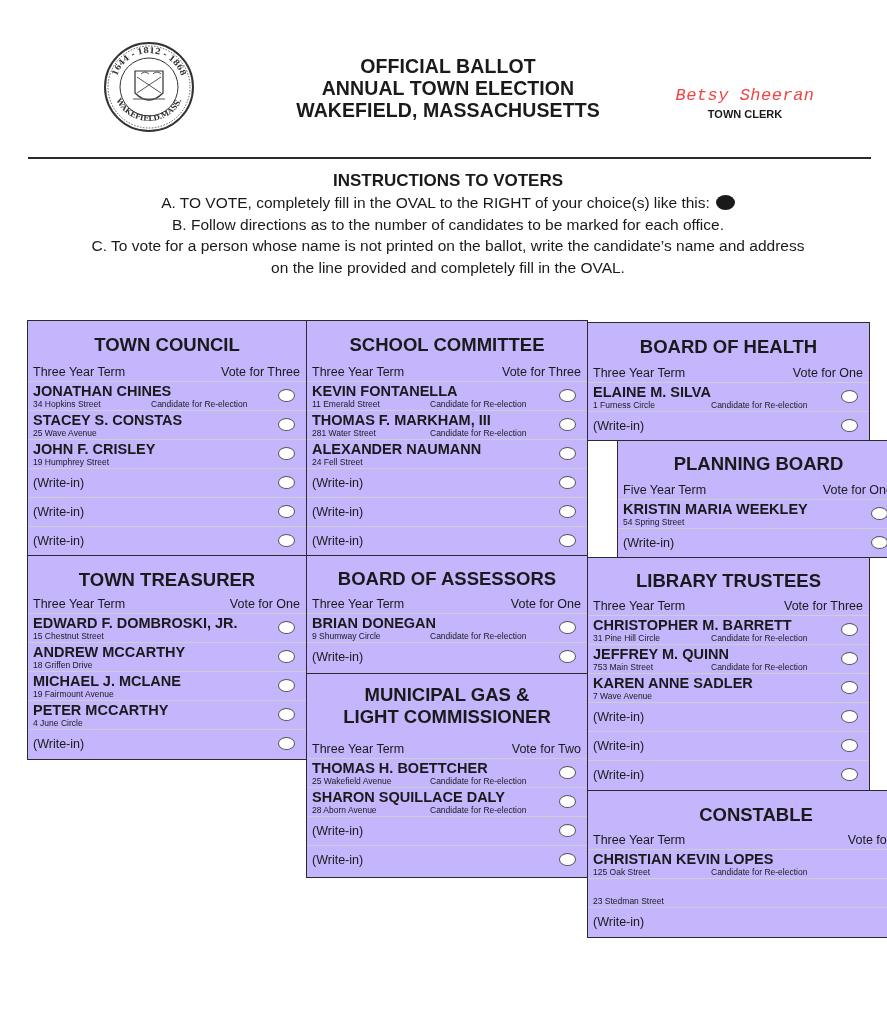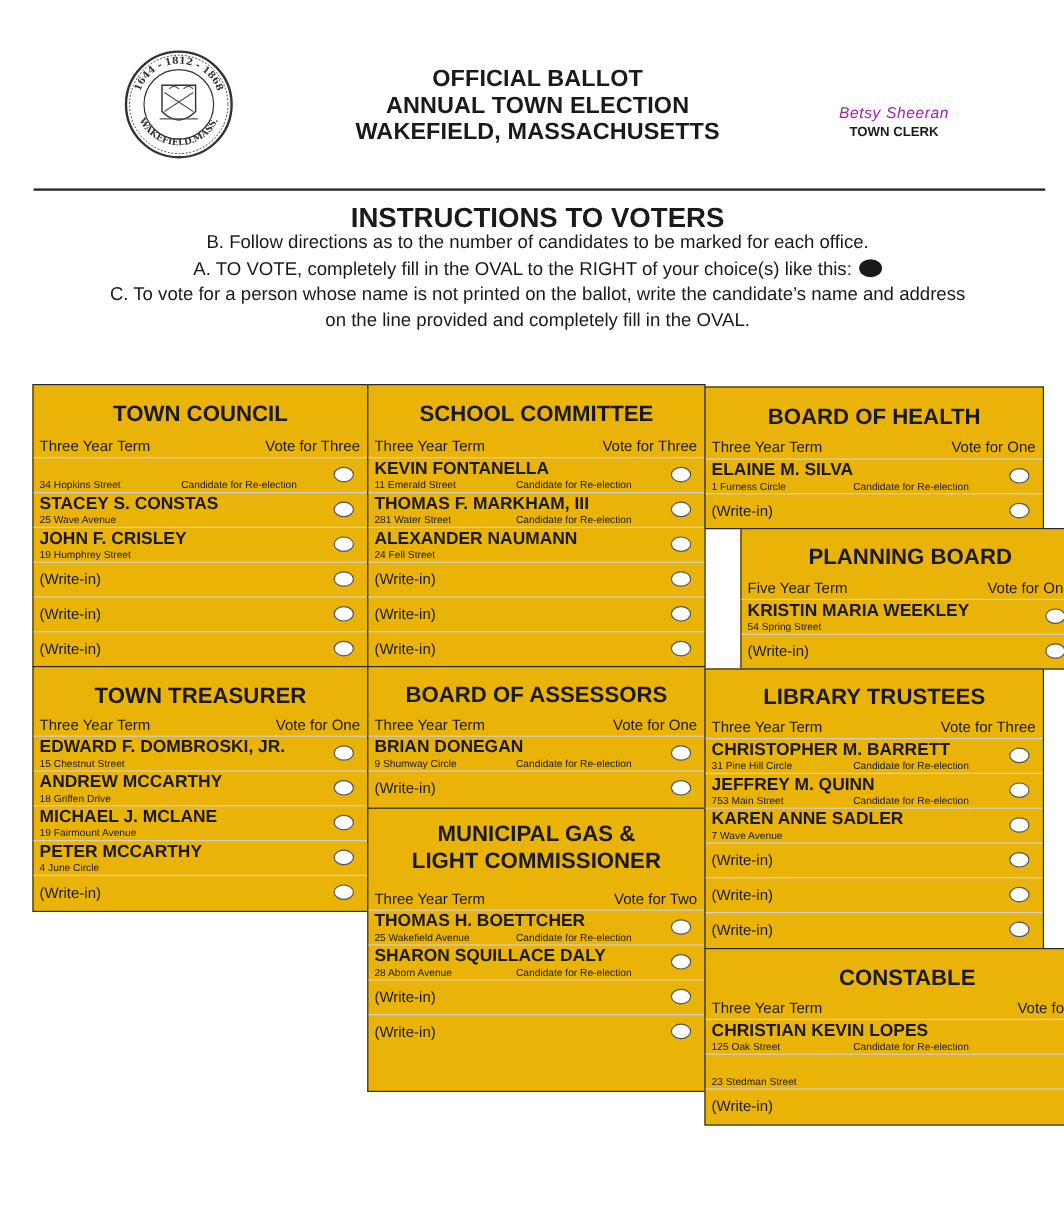--- a/index.html
+++ b/index.html
@@ -4,31 +4,31 @@
 <style>
   * { box-sizing: border-box; margin: 0; padding: 0; }
   html, body { width: 887px; height: 1024px; background: #ffffff; overflow: hidden; }
   body { position: relative; font-family: "Liberation Sans", "DejaVu Sans", sans-serif; color: #1a1a1a; }
 
   
   .seal { position: absolute; left: 103px; top: 41px; width: 92px; height: 92px; }
   .title-block { position: absolute; left: 270px; top: 55px; width: 356px; text-align: center; font-weight: bold; font-size: 19.5px; line-height: 22px; letter-spacing: 0.1px; }
   .title-block div { white-space: nowrap; }
   .clerk { position: absolute; left: 670px; top: 86px; width: 150px; text-align: center; }
-  .clerk .sig { font-family: Liberation Sans, sans-serif; font-style: italic; font-size: 13px; color: #a21caf; letter-spacing: 0.5px; }
+  .clerk .sig { font-family: Liberation Mono, monospace; font-style: italic; font-size: 17px; color: #ef4444; letter-spacing: 0.5px; }
   .clerk .sig-label { font-weight: bold; font-size: 11px; margin-top: 3px; }
   .header-rule { position: absolute; left: 28px; top: 157px; width: 843px; height: 2px; background: #2a2a2a; }
 
   
   .instructions { position: absolute; left: 30px; top: 170px; width: 836px; text-align: center; font-size: 15.5px; line-height: 21.5px; }
-  .instructions .ititle { font-weight: bold; font-size: 23px; line-height: 22px; }
+  .instructions .ititle { font-weight: bold; font-size: 17px; line-height: 22px; }
   .fill-demo { display: inline-block; width: 19px; height: 15px; border-radius: 50%; background: #1a1a1a; vertical-align: -2px; margin-left: 6px; }
 
   
-  .office { position: absolute; border: 1.5px solid #2a2a2a; background: #eab308; }
+  .office { position: absolute; border: 1.5px solid #2a2a2a; background: #c4b5fd; }
   .office .otitle { font-weight: bold; font-size: 18.5px; text-align: center; line-height: 22px; }
   .term-row { display: flex; justify-content: space-between; font-size: 12.5px; padding: 0 6px 0 5px; height: 19px; line-height: 19px; border-bottom: 1px solid #cfcfcf; }
   .cand { position: relative; border-bottom: 1px solid #cfcfcf; padding-left: 5px; height: 29px; }
   .cand:last-child { border-bottom: none; }
   .cand .name { font-weight: bold; font-size: 14.5px; line-height: 16px; padding-top: 1px; white-space: nowrap; }
   .cand .addr { font-size: 8.5px; line-height: 10px; position: absolute; left: 5px; top: 17px; white-space: nowrap; }
   .cand .reelect { font-size: 8.5px; line-height: 10px; position: absolute; left: 123px; top: 17px; white-space: nowrap; }
   .cand .writein { font-size: 12.5px; line-height: 29px; }
   .oval { position: absolute; right: 11px; top: 7px; width: 17px; height: 13px; border: 1px solid #555; border-radius: 50%; background: #fff; cursor: pointer; }
 </style>
@@ -63,33 +63,34 @@
 
 <div class="clerk">
   <div class="sig">Betsy Sheeran</div>
   <div class="sig-label">TOWN CLERK</div>
 </div>
 
 <div class="header-rule"></div>
 
 <div class="instructions">
   <div class="ititle">INSTRUCTIONS TO VOTERS</div>
+  <div><span>A. TO VOTE, completely fill in the OVAL to the RIGHT of your choice(s) like this:</span><span class="fill-demo"></span></div>
   <div>B. Follow directions as to the number of candidates to be marked for each office.</div>
-  <div><span>A. TO VOTE, completely fill in the OVAL to the RIGHT of your choice(s) like this:</span><span class="fill-demo"></span></div>
   <div>C. To vote for a person whose name is not printed on the ballot, write the candidate’s name and address</div>
   <div>on the line provided and completely fill in the OVAL.</div>
 </div>
 
 <div class="office" style="left:27px; top:320px; width:280px; height:236px;">
   <div class="otitle" style="padding-top:13px; height:42px;">TOWN COUNCIL</div>
   <div class="term-row">
       <span>Three Year Term</span>
       <span>Vote for Three</span>
     </div>
   <div class="cand">
+      <div class="name">JONATHAN CHINES</div>
       <div class="addr">34 Hopkins Street</div>
       <div class="reelect">Candidate for Re-election</div>
       <div class="oval"></div>
     </div>
   <div class="cand">
       <div class="name">STACEY S. CONSTAS</div>
       <div class="addr">25 Wave Avenue</div>
       <div class="oval"></div>
     </div>
   <div class="cand">
@@ -191,21 +192,21 @@
       <div class="addr">9 Shumway Circle</div>
       <div class="reelect">Candidate for Re-election</div>
       <div class="oval"></div>
     </div>
   <div class="cand">
       <div class="writein">(Write-in)</div>
       <div class="oval"></div>
     </div>
 </div>
 
-<div class="office" style="left:306px; top:673px; width:282px; height:237px;">
+<div class="office" style="left:306px; top:673px; width:282px; height:205px;">
   <div class="otitle" style="padding-top:10px; height:66px;">
     <div>MUNICIPAL GAS &amp;</div>
     <div>LIGHT COMMISSIONER</div>
   </div>
   <div class="term-row">
       <span>Three Year Term</span>
       <span>Vote for Two</span>
     </div>
   <div class="cand">
       <div class="name">THOMAS H. BOETTCHER</div>

